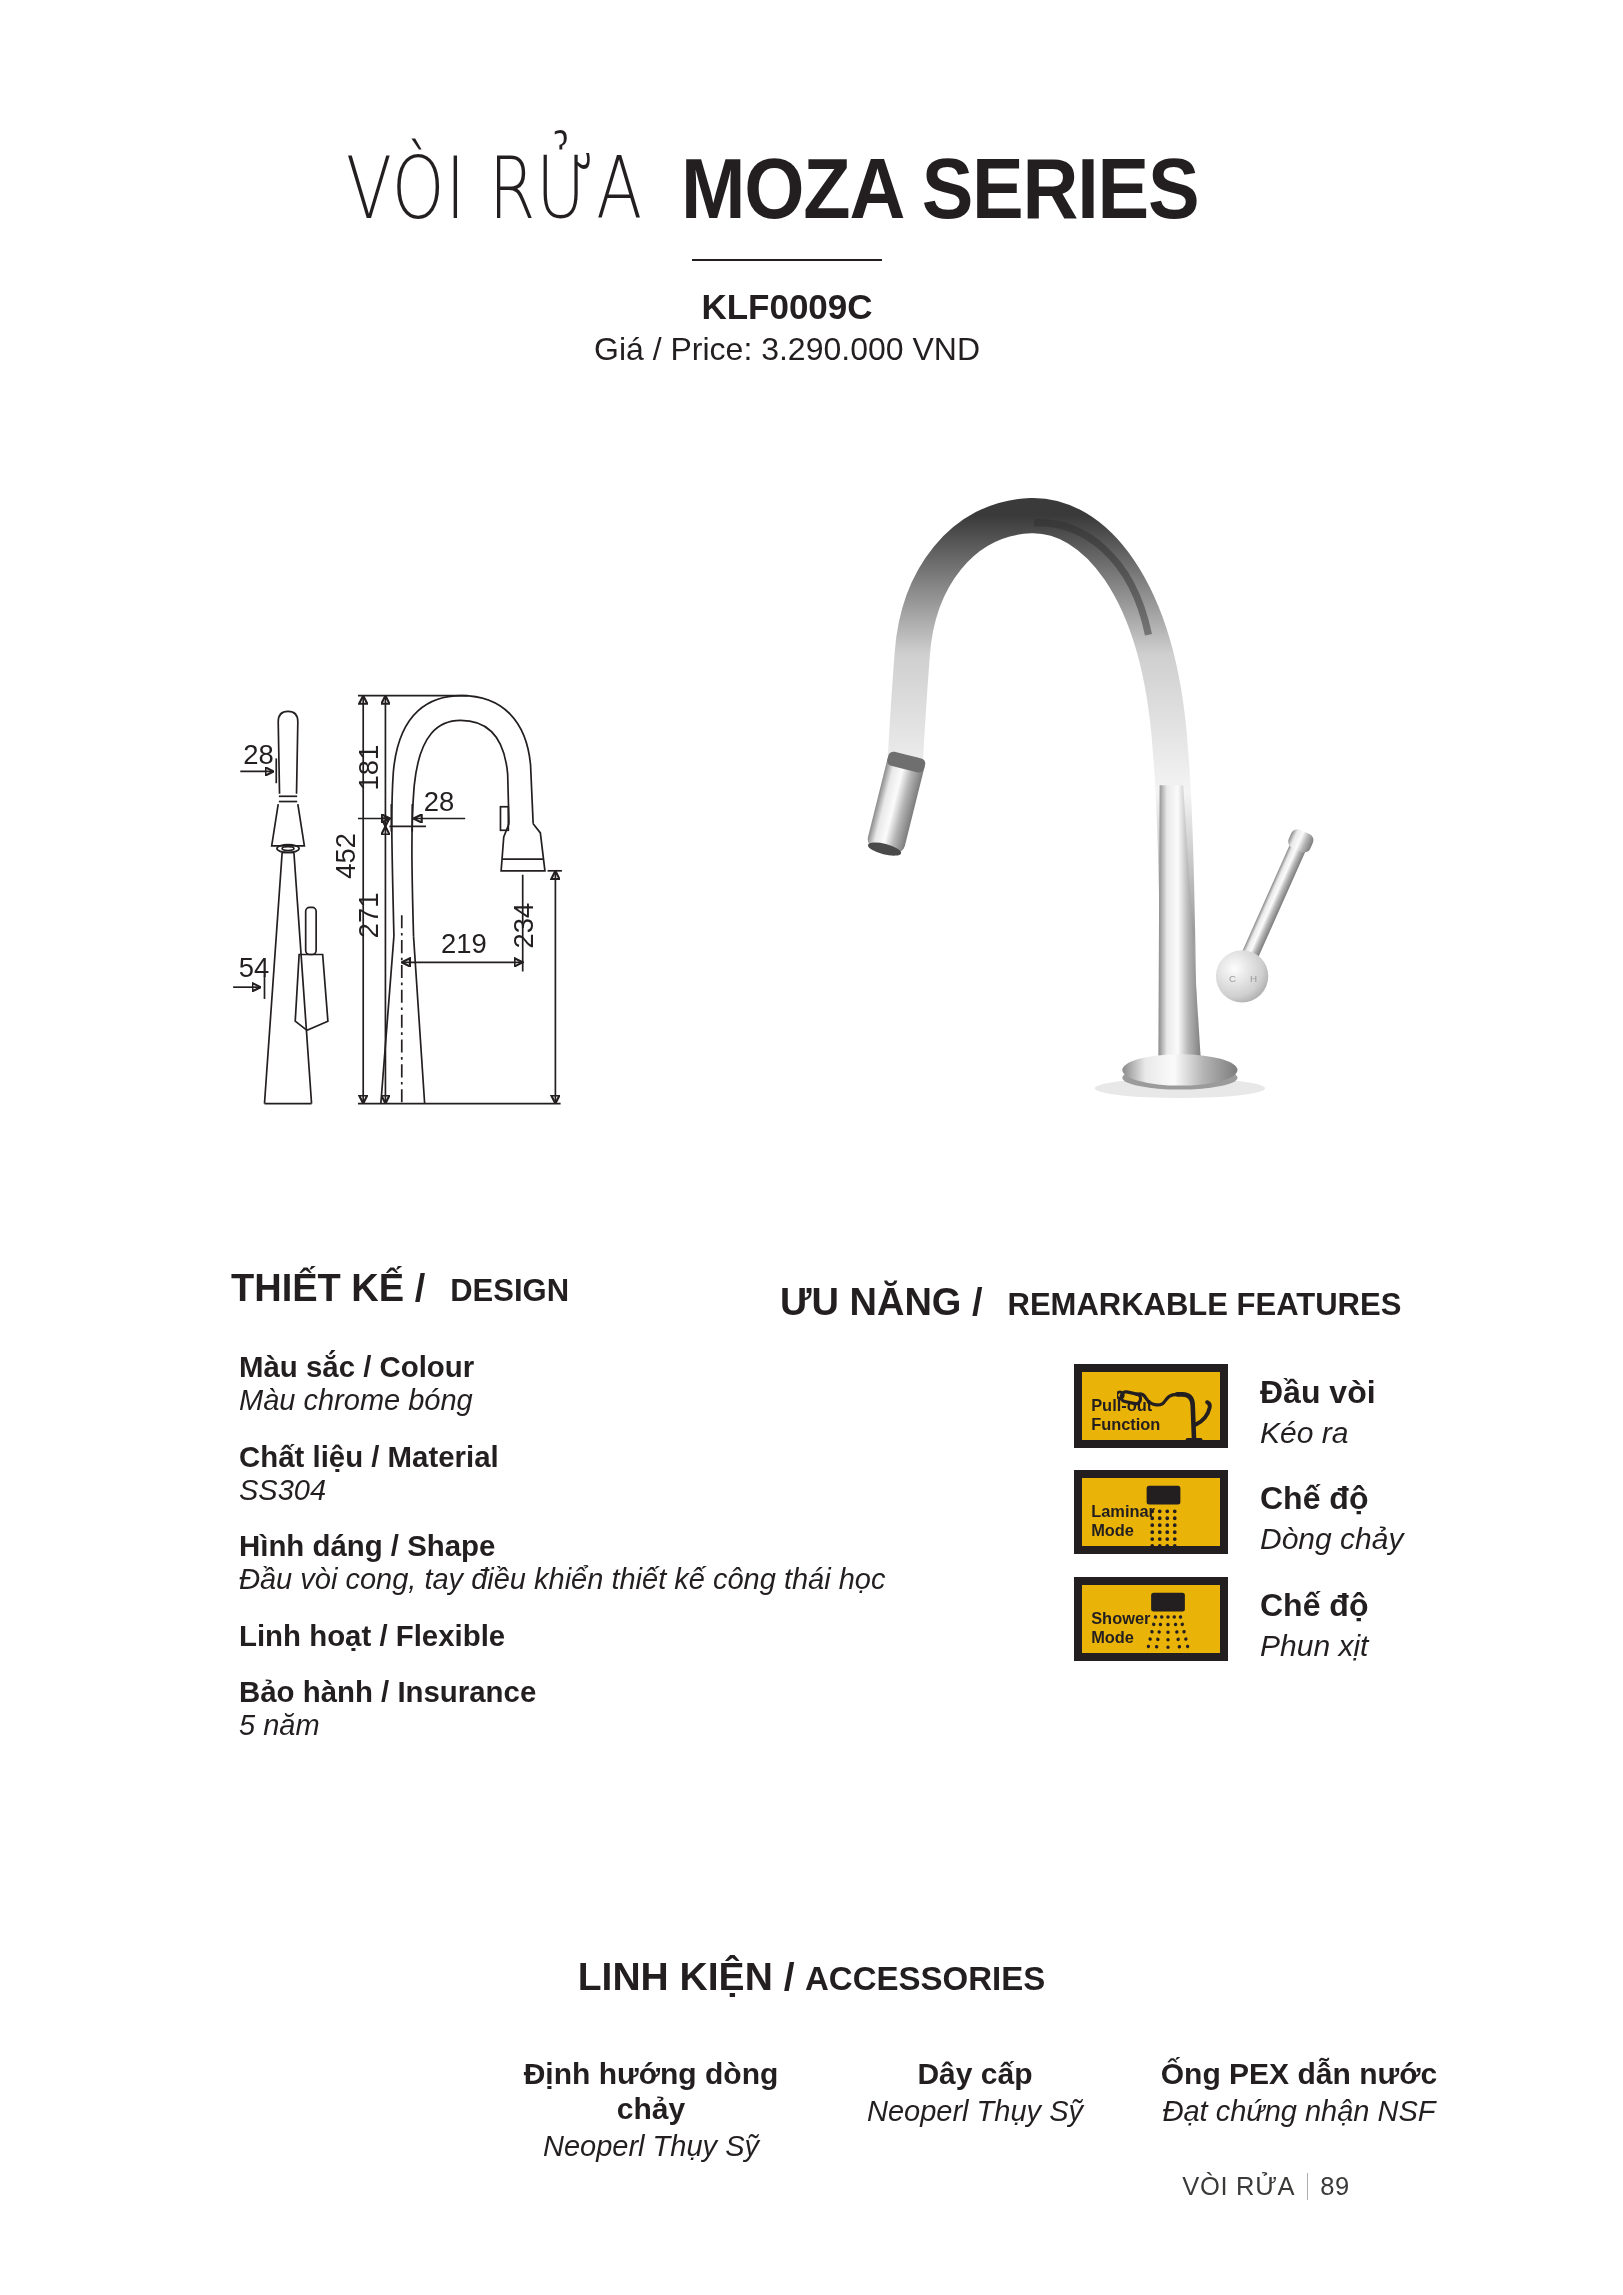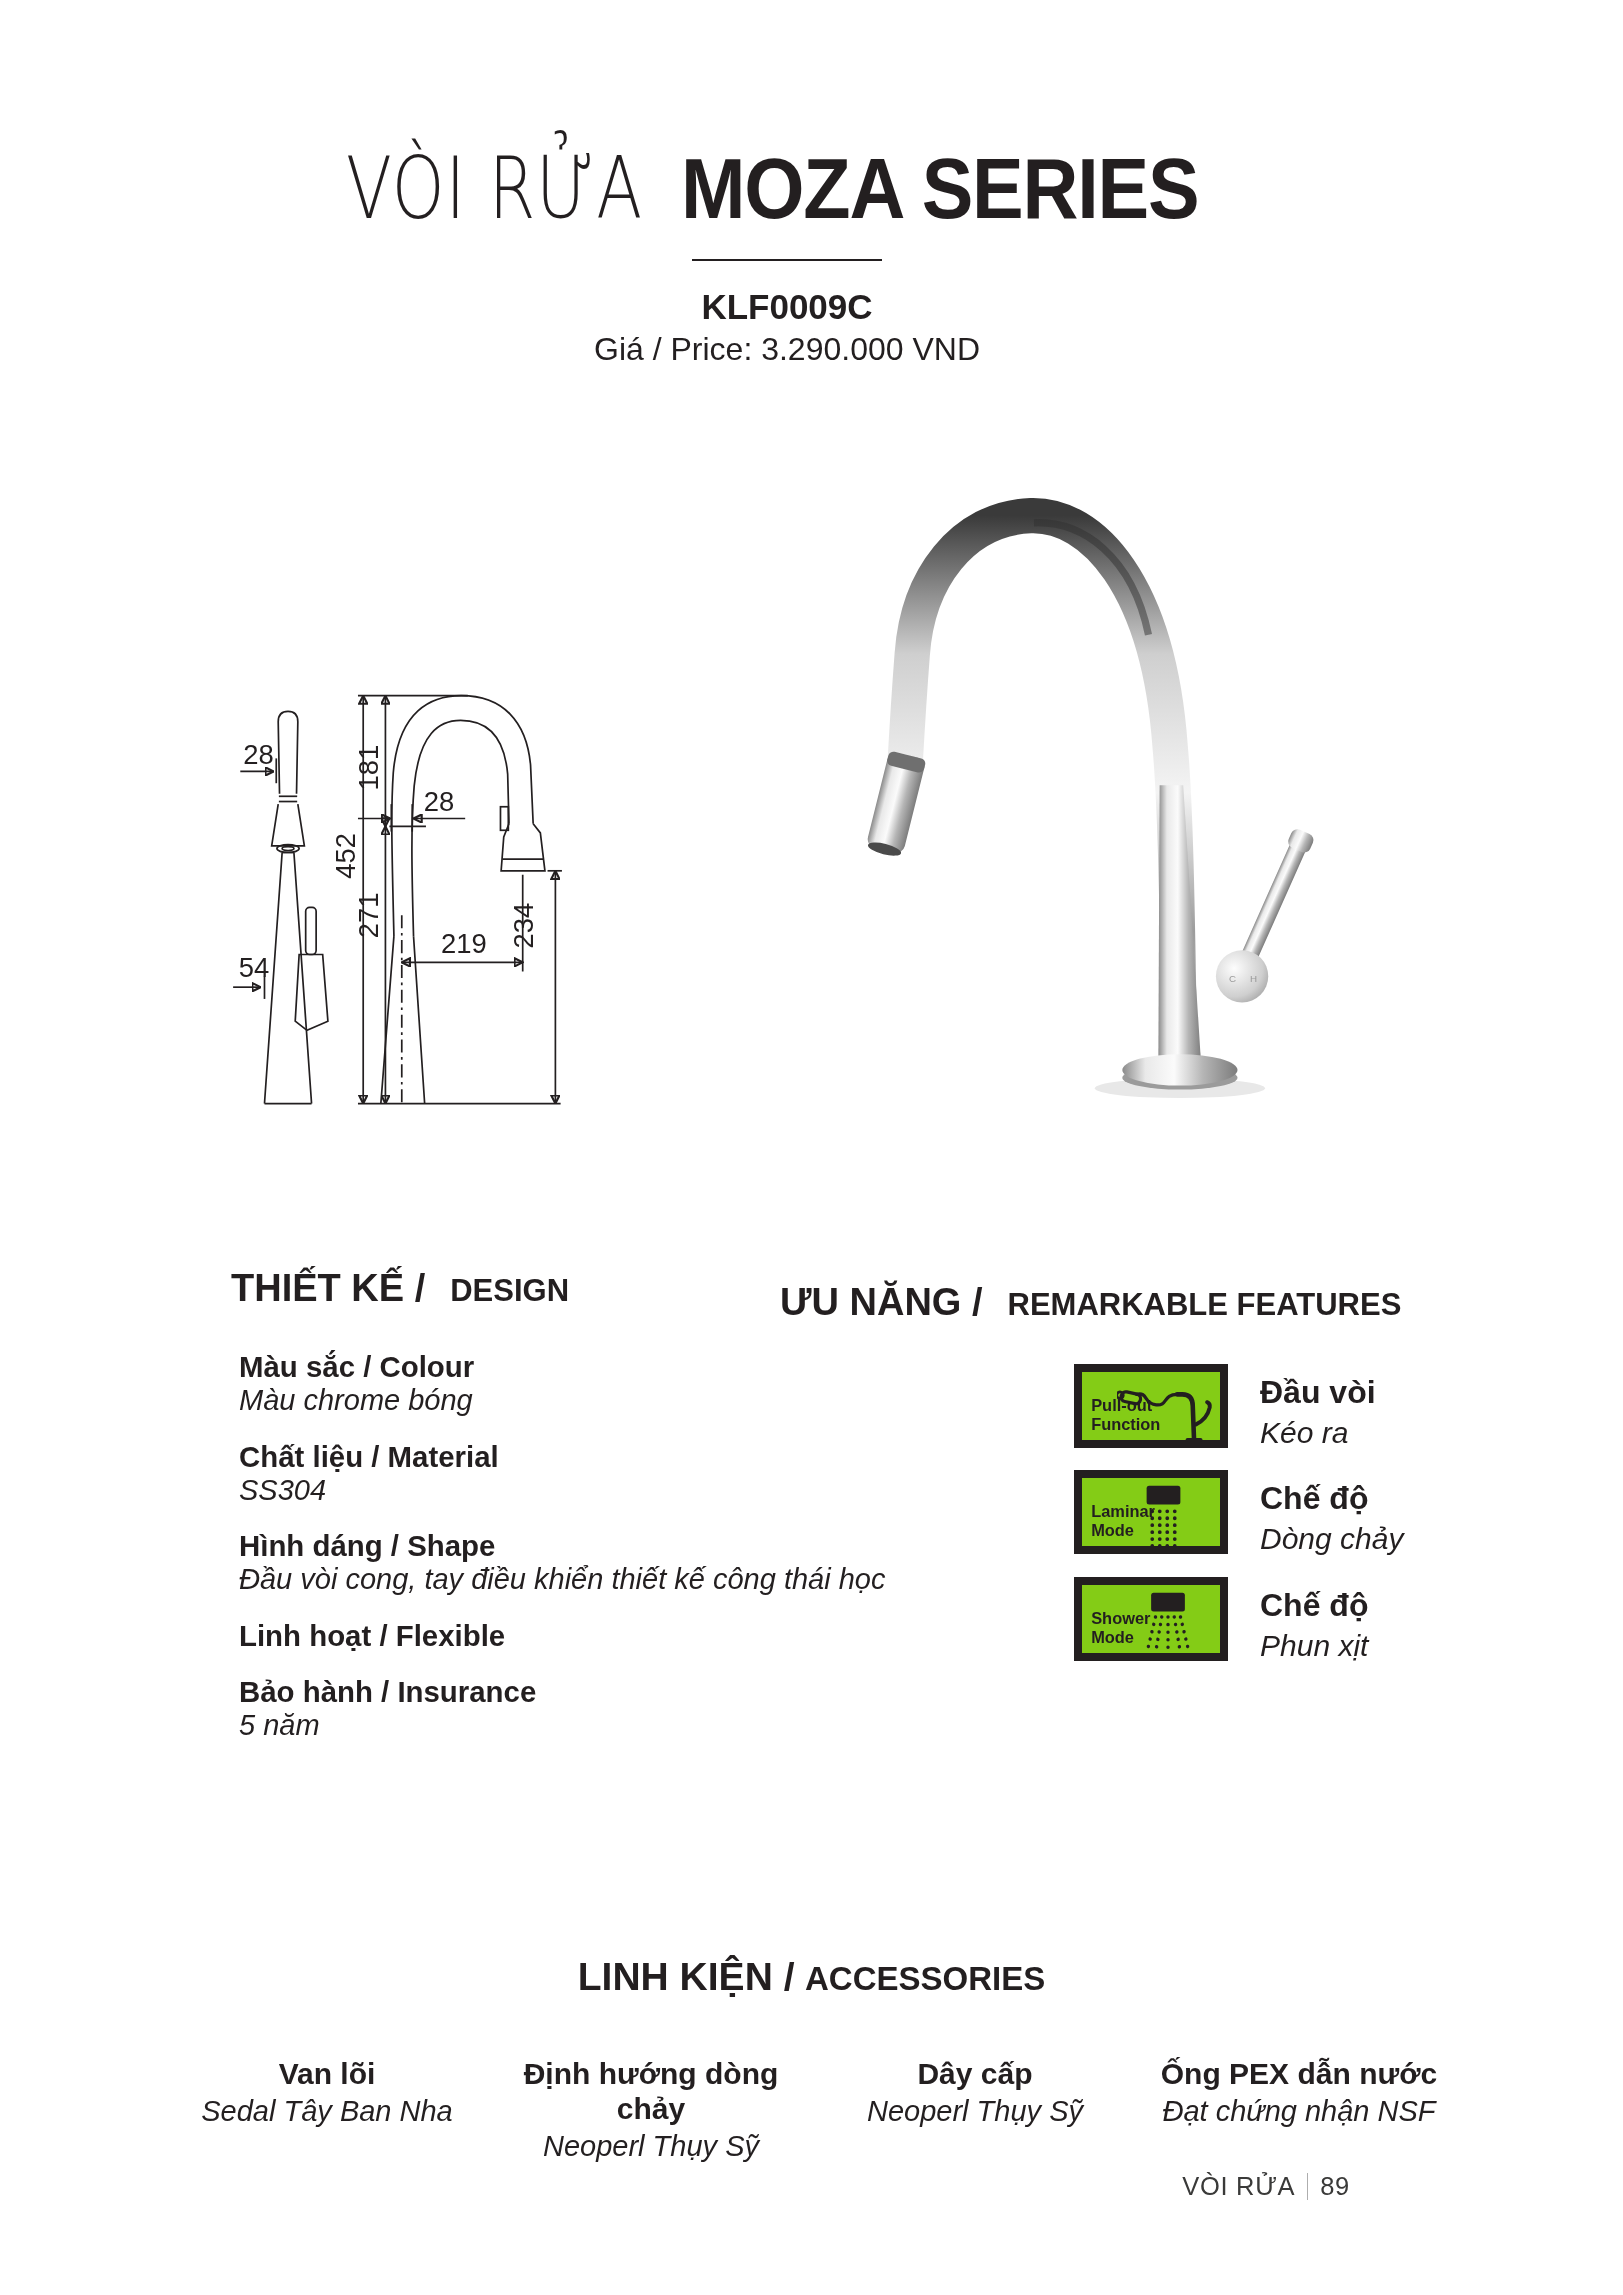--- a/index.html
+++ b/index.html
@@ -38,21 +38,21 @@
 
   
   #design-list{position:absolute;left:239px;top:1349px;width:838px;}
   .spec{margin-bottom:21.6px;}
   .spec .label{font-size:29.4px;font-weight:700;line-height:35px;}
   .spec .value{font-size:29px;font-style:italic;line-height:33px;}
 
   
   .feature-box{
     position:absolute;left:1074px;width:154px;height:84px;
-    border:8.5px solid #231f20;box-sizing:border-box;background:#84cc16;
+    border:8.5px solid #231f20;box-sizing:border-box;background:#eab308;
   }
   .feature-box .badge{position:absolute;left:9.2px;bottom:5.2px;font-size:16.4px;font-weight:700;line-height:19.6px;}
   .fi{position:absolute;}
   .feature-label{position:absolute;left:1260px;width:353px;}
   .feature-label .ft{font-size:32px;font-weight:700;line-height:38px;}
   .feature-label .fs{font-size:30px;font-style:italic;line-height:38px;margin-top:2.6px;}
 
   
   #acc-heading{position:absolute;left:0;top:1955px;width:1623px;display:flex;justify-content:center;align-items:baseline;gap:10.5px;}
   #acc-heading .vi{font-size:39px;font-weight:700;}
@@ -274,24 +274,20 @@
   </div>
   <div class="feature-label" style="top:1586px;">
     <div class="ft">Chế độ</div>
     <div class="fs">Phun xịt</div>
   </div>
 
   <div id="acc-heading" class="sec-heading">
     <span class="vi">LINH KIỆN /</span>
     <span class="en">ACCESSORIES</span>
   </div>
-  <div class="acc-item" style="left:173px;">
-    <div class="acc-name">Van lõi</div>
-    <div class="acc-detail">Sedal Tây Ban Nha</div>
-  </div>
   <div class="acc-item" style="left:497px;">
     <div class="acc-name">Định hướng dòng chảy</div>
     <div class="acc-detail">Neoperl Thụy Sỹ</div>
   </div>
   <div class="acc-item" style="left:821px;">
     <div class="acc-name">Dây cấp</div>
     <div class="acc-detail">Neoperl Thụy Sỹ</div>
   </div>
   <div class="acc-item" style="left:1145px;">
     <div class="acc-name">Ống PEX dẫn nước</div>

